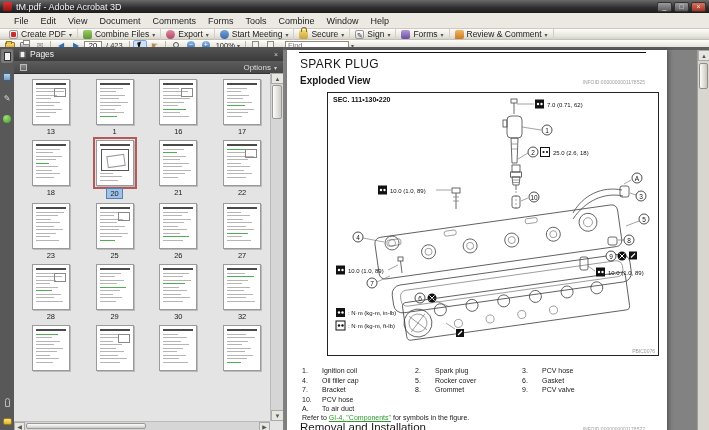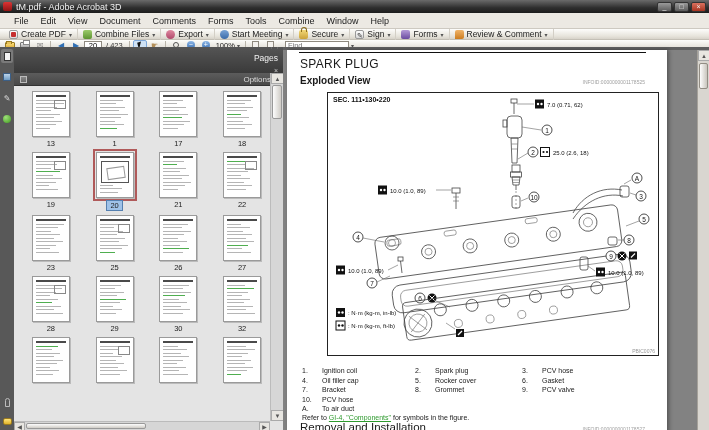--- a/index.html
+++ b/index.html
@@ -68,21 +68,21 @@
   .pg-ico { width:7px; height:9px; background:#f2f2f2; border:1px solid #333; }
   .layers-ico { width:8px; height:8px; background:linear-gradient(#bcd4ea,#6f9cc4); border:1px solid #3c5f86; }
   .sig-ico { color:#d8d8d8; font-size:8px; }
   .howto-ico { width:8px; height:8px; border-radius:50%; background:radial-gradient(circle at 35% 30%,#9fe07a,#3f9a1e); }
   .spacer { flex:1; }
   .clip-ico { width:5px; height:9px; border:1px solid #bbb; border-radius:3px 3px 0 0; }
   .bubble-ico { width:9px; height:7px; background:linear-gradient(#ffe47a,#e0b32a); border:1px solid #9a7a20; border-radius:2px; margin-bottom:3px; }
 
   
   .pages-panel { width:269px; background:#e4e4e4; display:flex; flex-direction:column; flex:none; position:relative; }
-  .panel-hdr1 { height:26px; background:linear-gradient(#555,#3a3a3a); color:#f2f2f2; font-size:8.5px; display:flex; align-items:flex-end; padding:0 5px; gap:4px;flex-direction:column; }
+  .panel-hdr1 { height:14px; background:linear-gradient(#555,#3a3a3a); color:#f2f2f2; font-size:8.5px; display:flex; align-items:center; padding:0 5px; gap:4px; }
   .panel-hdr1 .pg-ico { transform:scale(.8); }
   .hdr-close { margin-left:auto; color:#ccc; font-size:7px; }
   .panel-hdr2 { height:13px; background:linear-gradient(#5c5c5c,#484848); color:#ddd; font-size:8px; display:flex; align-items:center; padding:0 6px; border-bottom:1px solid #333; }
   .opt-grid-ico { width:7px; height:7px; border:1px solid #bbb; background:linear-gradient(#888,#666); }
   .options-lbl { margin-left:auto; display:flex; gap:3px; align-items:center; }
 
   .thumb-area { flex:1; overflow:hidden; position:relative; padding:5px 14px 0 10px; }
   .thumb-grid { display:grid; grid-template-columns:repeat(4,1fr); column-gap:10px; row-gap:4px; }
   .thumb-item { display:flex; flex-direction:column; align-items:center; }
   .thumb-box { width:38px; height:46px; background:#fff; border:1px solid #9a9a9a; box-shadow:1px 1px 0 #bbb; padding:3px 3px; overflow:hidden; }
@@ -326,20 +326,36 @@
               <div class="t-line" style="width: 72%;"></div>
               <div class="t-line" style="width: 51%;"></div>
               <div class="t-line" style="width: 80%;"></div>
               <div class="t-line green" style="width: 59%;"></div>
             </div>
             <div class="thumb-num">1</div>
           </div>
           <div class="thumb-item">
             <div class="thumb-box">
               <div class="t-line dark"></div>
+              <div class="t-box"></div>
+              <div class="t-line" style="width: 53%;"></div>
+              <div class="t-line" style="width: 82%;"></div>
+              <div class="t-line" style="width: 61%;"></div>
+              <div class="t-line" style="width: 90%;"></div>
+              <div class="t-line" style="width: 69%;"></div>
+              <div class="t-line" style="width: 48%;"></div>
+              <div class="t-line green" style="width: 77%;"></div>
+              <div class="t-line" style="width: 56%;"></div>
+              <div class="t-line" style="width: 85%;"></div>
+            </div>
+            <div class="thumb-num">16</div>
+          </div>
+          <div class="thumb-item">
+            <div class="thumb-box">
+              <div class="t-line dark"></div>
               <div class="t-line" style="width: 66%;"></div>
               <div class="t-line" style="width: 45%;"></div>
               <div class="t-line" style="width: 74%;"></div>
               <div class="t-line" style="width: 53%;"></div>
               <div class="t-line" style="width: 82%;"></div>
               <div class="t-line green" style="width: 61%;"></div>
               <div class="t-line" style="width: 90%;"></div>
               <div class="t-line" style="width: 69%;"></div>
               <div class="t-line" style="width: 48%;"></div>
             </div>
@@ -352,36 +368,20 @@
               <div class="t-line" style="width: 58%;"></div>
               <div class="t-line" style="width: 87%;"></div>
               <div class="t-line" style="width: 66%;"></div>
               <div class="t-line green" style="width: 45%;"></div>
               <div class="t-line" style="width: 74%;"></div>
               <div class="t-line" style="width: 53%;"></div>
               <div class="t-line" style="width: 82%;"></div>
               <div class="t-line" style="width: 61%;"></div>
             </div>
             <div class="thumb-num">18</div>
-          </div>
-          <div class="thumb-item">
-            <div class="thumb-box">
-              <div class="t-line dark"></div>
-              <div class="t-box"></div>
-              <div class="t-line" style="width: 92%;"></div>
-              <div class="t-line" style="width: 71%;"></div>
-              <div class="t-line" style="width: 50%;"></div>
-              <div class="t-line green" style="width: 79%;"></div>
-              <div class="t-line" style="width: 58%;"></div>
-              <div class="t-line" style="width: 87%;"></div>
-              <div class="t-line" style="width: 66%;"></div>
-              <div class="t-line" style="width: 45%;"></div>
-              <div class="t-line" style="width: 74%;"></div>
-            </div>
-            <div class="thumb-num">19</div>
           </div>
           <div class="thumb-item">
             <div class="thumb-box sel">
               <div class="t-line dark"></div>
               <div class="mini-fig"></div>
               <div class="t-line" style="width: 45%;"></div>
               <div class="t-line" style="width: 76%;"></div>
               <div class="t-line" style="width: 62%;"></div>
             </div>
             <div class="thumb-num numsel">20</div>

